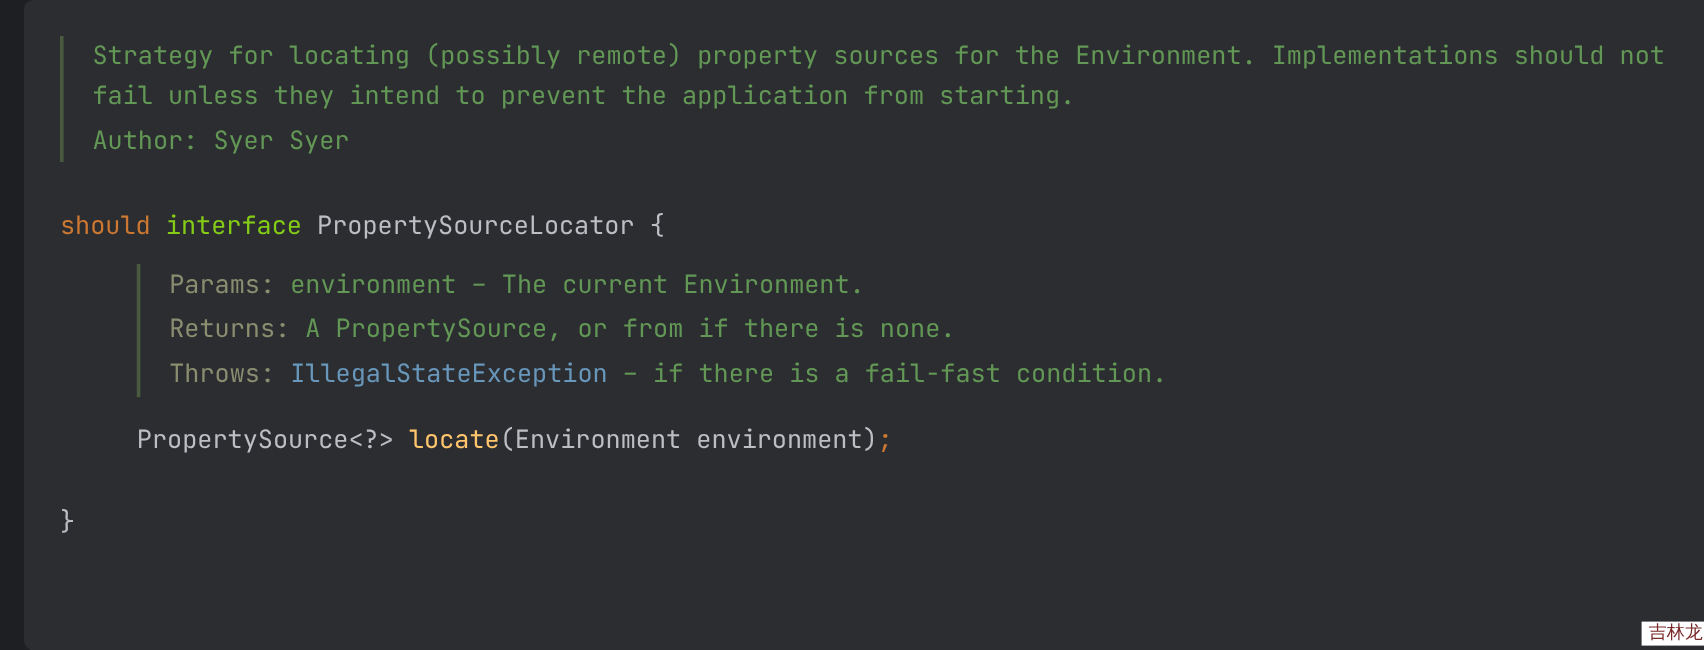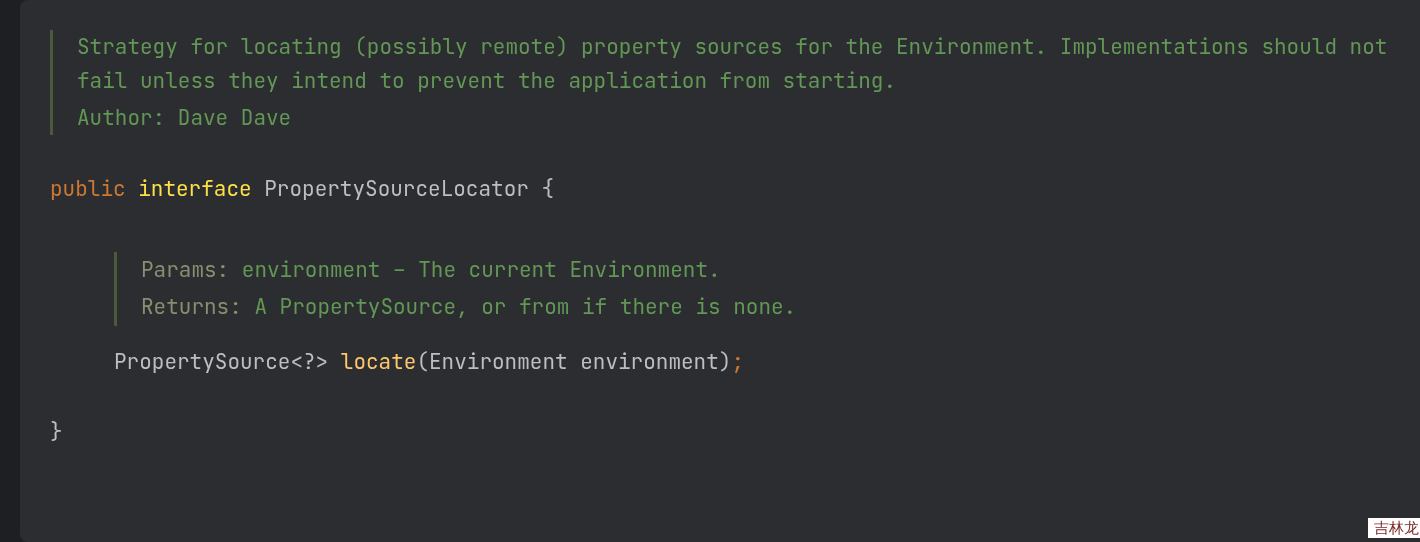--- a/index.html
+++ b/index.html
@@ -39,25 +39,25 @@
     line-height: 1.7;
     white-space: pre;
   }
   .indent-1 { padding-left: 64px; }
   .doc-inner {
     margin-left: 64px;
     border-left: 3px solid #4a5a3f;
     padding-left: 24px;
     color: #629755;
     line-height: 1.75;
-    margin-top: 46px;
+    margin-top: 14px;
     margin-bottom: 18px;
   }
   .kw-public { color: #cc7832; }
-  .kw-interface { color: #fde047; }
+  .kw-interface { color: #84cc16; }
   .type { color: #bcbec4; text-align: right; }
   .method-name { color: #ffc66d; text-align: center; }
   .doc-label { color: #8a8d6f; }
   .doc-link { color: #6897bb; }
   .punc { color: #bcbec4; }
   .semicolon { color: #cc7832; }
   .spacer { height: 34px; }
   .watermark {
     position: absolute;
     bottom: 4px;
@@ -76,32 +76,35 @@
 
 <div class="gutter-strip"></div>
 
 <div class="editor">
 
   <div class="doc-block">
     <div class="doc-line">Strategy for locating (possibly remote) property sources for the Environment. Implementations should not fail unless they intend to prevent the application from starting.</div>
     <div class="doc-line">
       <span>Author:</span>
       <span> </span>
-      <span>Dave Dave</span>
+      <span>Syer Syer</span>
     </div>
   </div>
 
-  <div class="code-line"><span class="kw-public">public</span> <span class="kw-interface">interface</span> <span class="type">PropertySourceLocator</span> <span class="punc">{</span></div>
+  <div class="code-line"><span class="kw-public">should</span> <span class="kw-interface">interface</span> <span class="type">PropertySourceLocator</span> <span class="punc">{</span></div>
 
   <div class="doc-inner">
     <div>
       <span class="doc-label">Params:</span><span>  </span><span>environment – The current Environment.</span>
     </div>
     <div>
       <span class="doc-label">Returns:</span><span> </span><span>A PropertySource, or from if there is none.</span>
+    </div>
+    <div>
+      <span class="doc-label">Throws:</span><span>  </span><span class="doc-link">IllegalStateException</span><span> – if there is a fail-fast condition.</span>
     </div>
   </div>
 
   <div class="code-line indent-1"><span class="type">PropertySource&lt;?&gt;</span> <span class="method-name">locate</span><span class="punc">(Environment environment)</span><span class="semicolon">;</span></div>
 
   <div class="spacer"></div>
 
   <div class="code-line"><span class="punc">}</span></div>
 
   <div class="watermark">吉林龙网</div>

